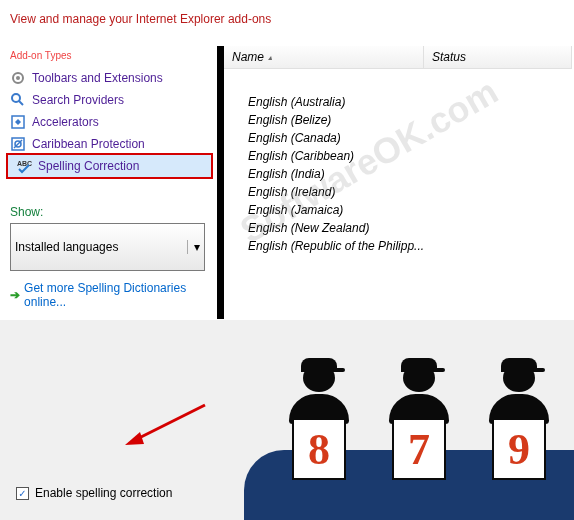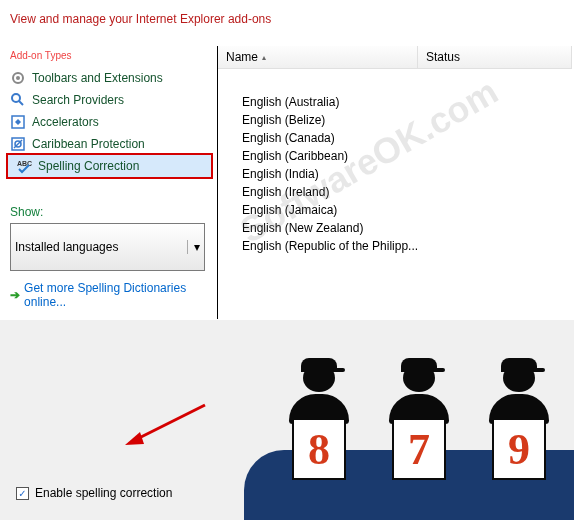--- a/index.html
+++ b/index.html
@@ -43,21 +43,21 @@
     .addon-type-item .icon {
       width: 16px;
       height: 16px;
       margin-right: 6px;
       flex-shrink: 0;
       display: inline-flex;
       align-items: center;
       justify-content: center;
     }
     .addon-type-item span.label {
-      color: #14532d;
+      color: #4c1d95;
     }
     .addon-type-item.selected {
       background: #d6e9fb;
       border: 2px solid #d40000;
       margin: -2px 4px;
     }
     .show-section {
       margin-top: 28px;
       padding: 0 8px;
     }
@@ -87,21 +87,22 @@
       padding: 10px 8px;
       color: #0066cc;
     }
     .online-link .icon {
       margin-right: 4px;
       color: #2a9d2a;
       font-weight: bold;
     }
     .content {
       flex: 1;
-      border-left: 1px solid #000000;
+      border-left: 7px solid #000000;
+      font-style: italic;
     }
     .col-headers {
       display: flex;
       border-bottom: 1px solid #e0e0e0;
       background: linear-gradient(#fdfdfd, #f0f0f0);
     }
     .col-header {
       padding: 4px 8px;
       border-right: 1px solid #e0e0e0;
       font-size: 12px;

